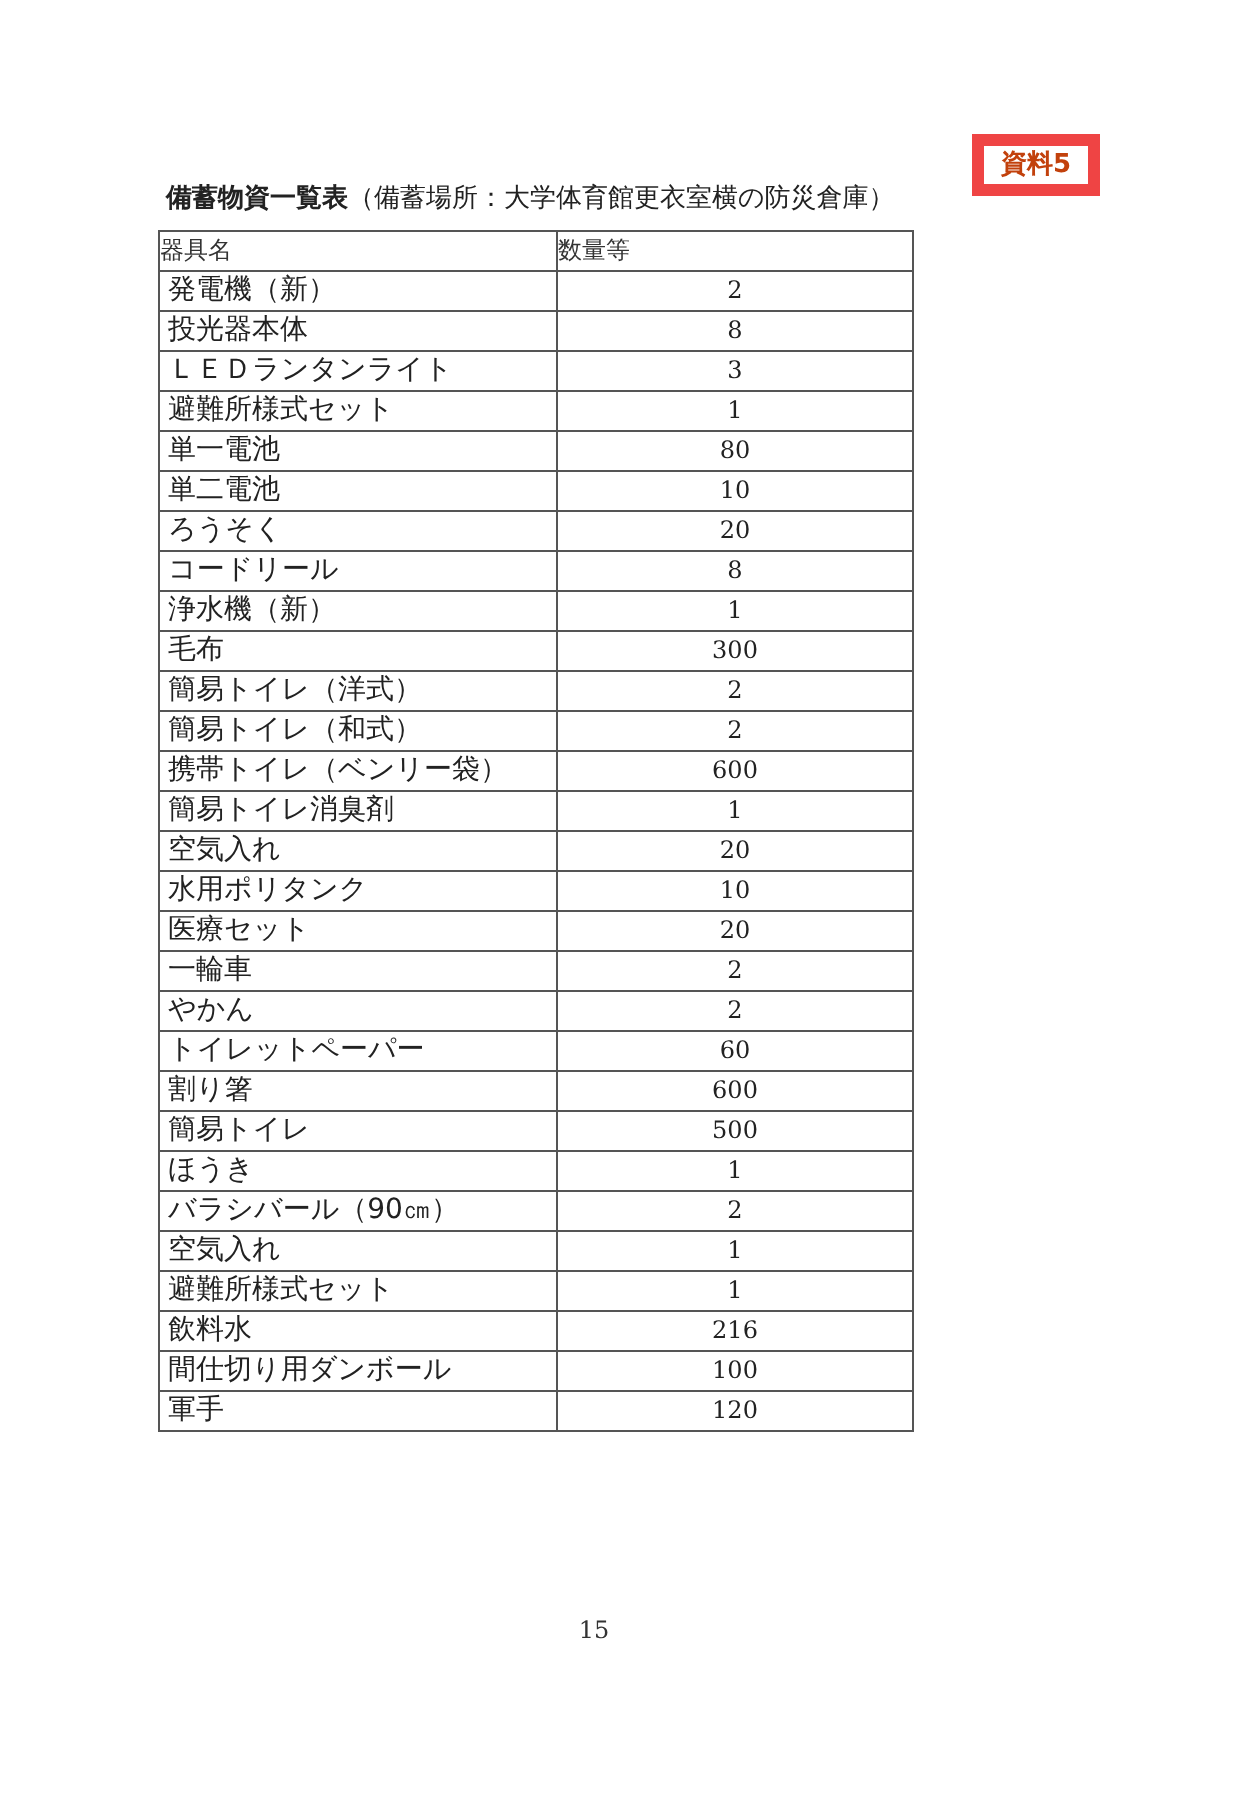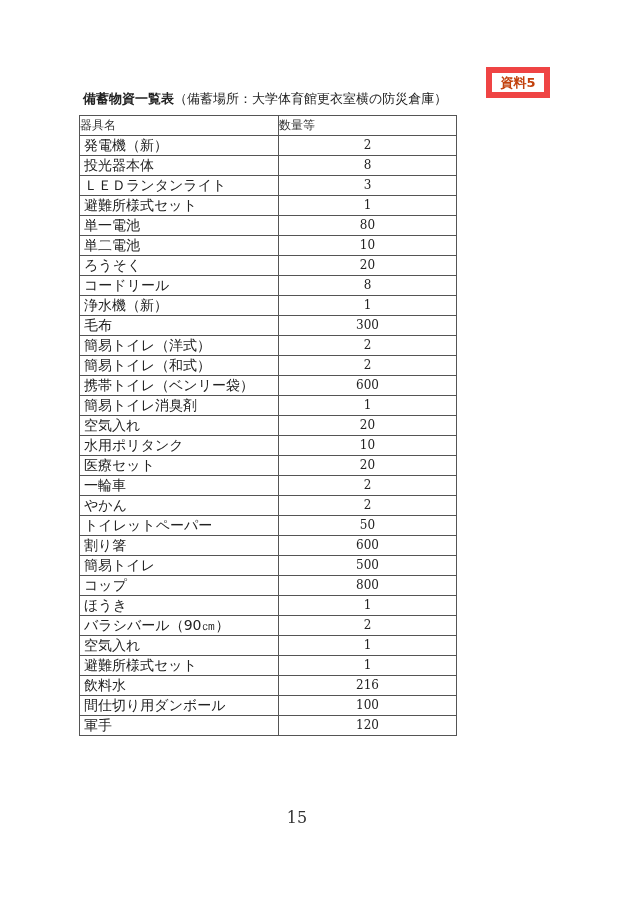--- a/index.html
+++ b/index.html
@@ -12,21 +12,21 @@
   .title .main { font-family: "DejaVu Sans", "Liberation Sans", sans-serif; font-weight: bold; }
   .title .sub { font-family: Liberation Mono, monospace; margin-top: 24px; }
   table.inv { position: absolute; left: 79px; top: 115px; width: 377px;
               border-collapse: collapse; border: 1.5px solid #444; table-layout: fixed; }
   table.inv th, table.inv td { border: 1px solid #555; height: 19px; padding: 0; font-size: 12px;
                                line-height: 19px; overflow: hidden; white-space: nowrap; }
   table.inv th { font-weight: normal; text-align: left; color: #333; }
   table.inv td.name { padding-left: 4px; color: #222; font-family: "DejaVu Sans", "Liberation Sans", sans-serif; font-size: 14px; }
   table.inv td.qty { text-align: center; color: #222; }
   col.c1 { width: 199px; } col.c2 { width: 178px; }
-  .page-num { position: absolute; left: 0; width: 594px; top: 808px; text-align: center; font-size: 16px; color: #333; }
+  .page-num { position: absolute; left: 0; width: 594px; top: 808px; text-align: center; font-size: 12px; color: #333; }
 </style>
 </head>
 <body>
 
 <div class="label-box">資料5</div>
 
 <div class="title">
   <span class="main">備蓄物資一覧表</span><span class="sub">（備蓄場所：大学体育館更衣室横の防災倉庫）</span>
 </div>
 
@@ -113,33 +113,29 @@
       <tr>
         <td class="name">一輪車</td>
         <td class="qty">2</td>
       </tr>
       <tr>
         <td class="name">やかん</td>
         <td class="qty">2</td>
       </tr>
       <tr>
         <td class="name">トイレットペーパー</td>
-        <td class="qty">50</td>
+        <td class="qty">60</td>
       </tr>
       <tr>
         <td class="name">割り箸</td>
         <td class="qty">600</td>
       </tr>
       <tr>
         <td class="name">簡易トイレ</td>
         <td class="qty">500</td>
-      </tr>
-      <tr>
-        <td class="name">コップ</td>
-        <td class="qty">800</td>
       </tr>
       <tr>
         <td class="name">ほうき</td>
         <td class="qty">1</td>
       </tr>
       <tr>
         <td class="name">バラシバール（90㎝）</td>
         <td class="qty">2</td>
       </tr>
       <tr>

